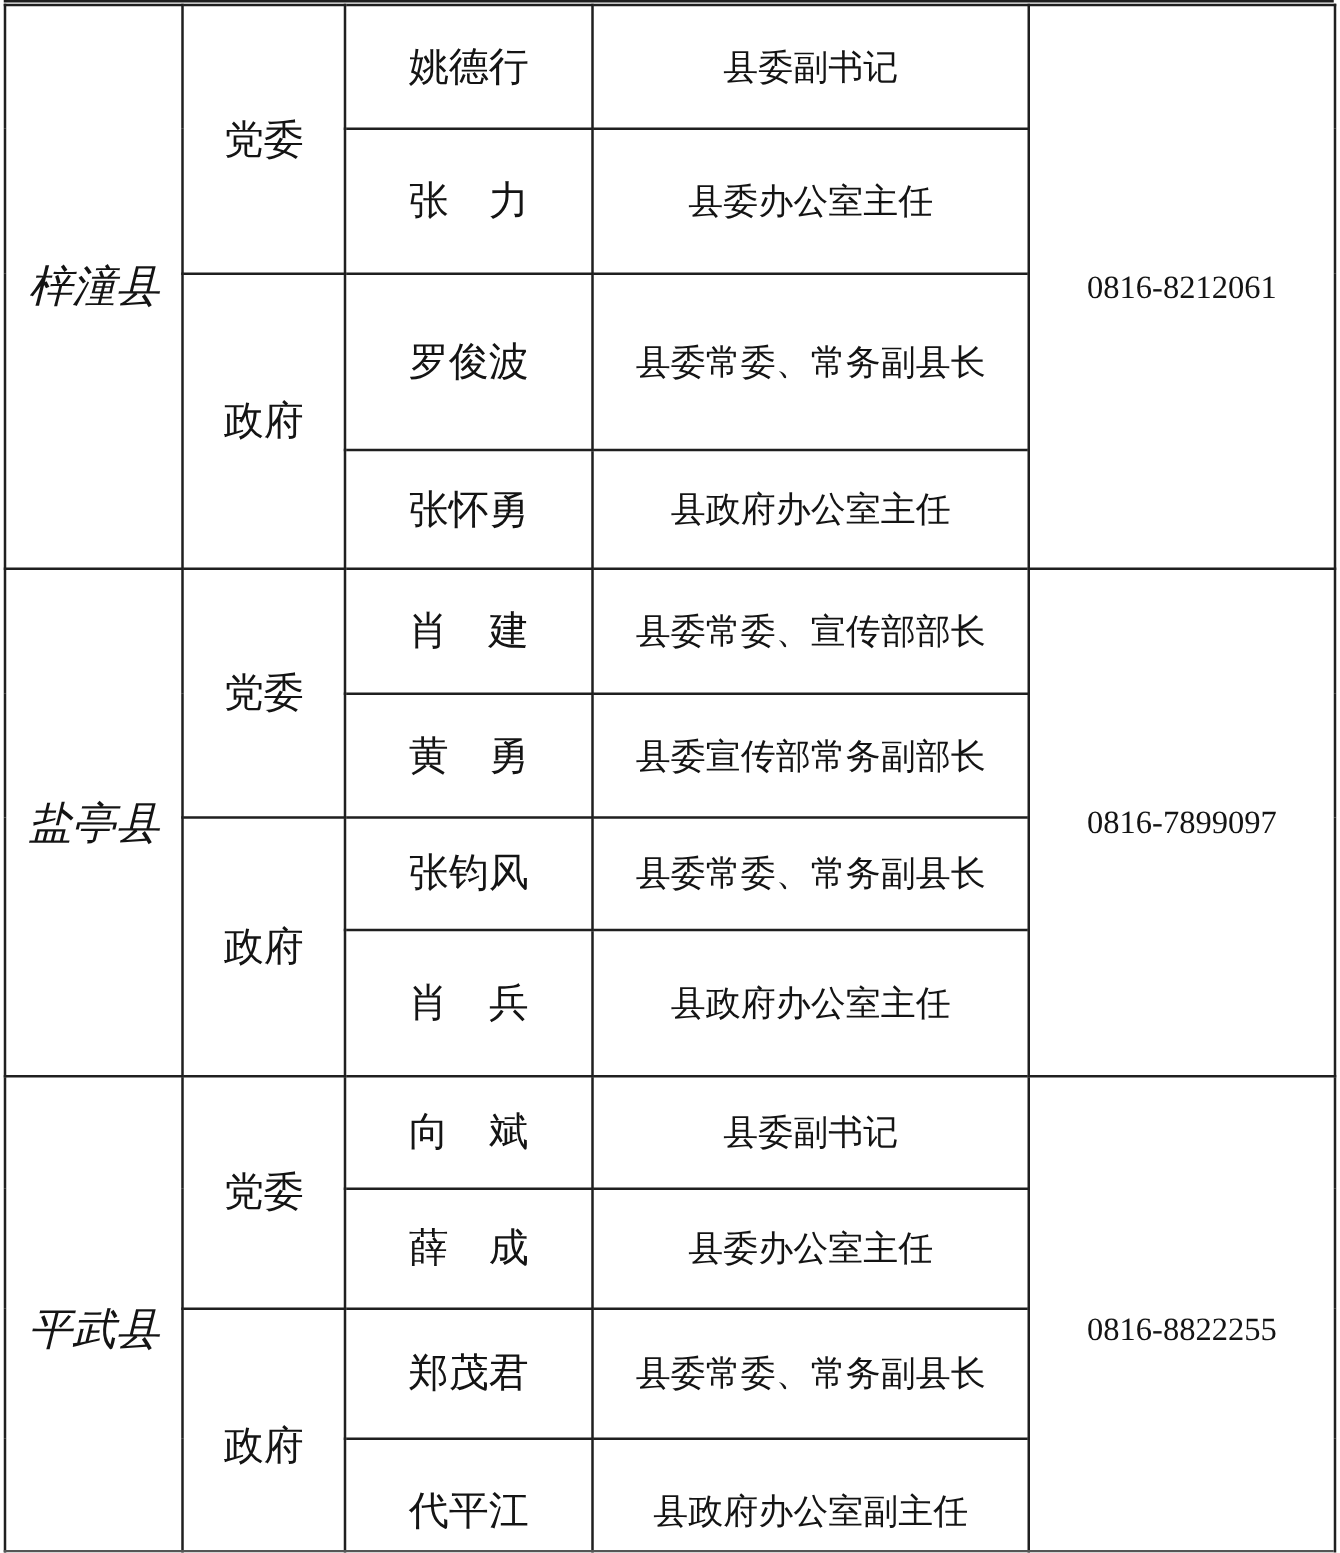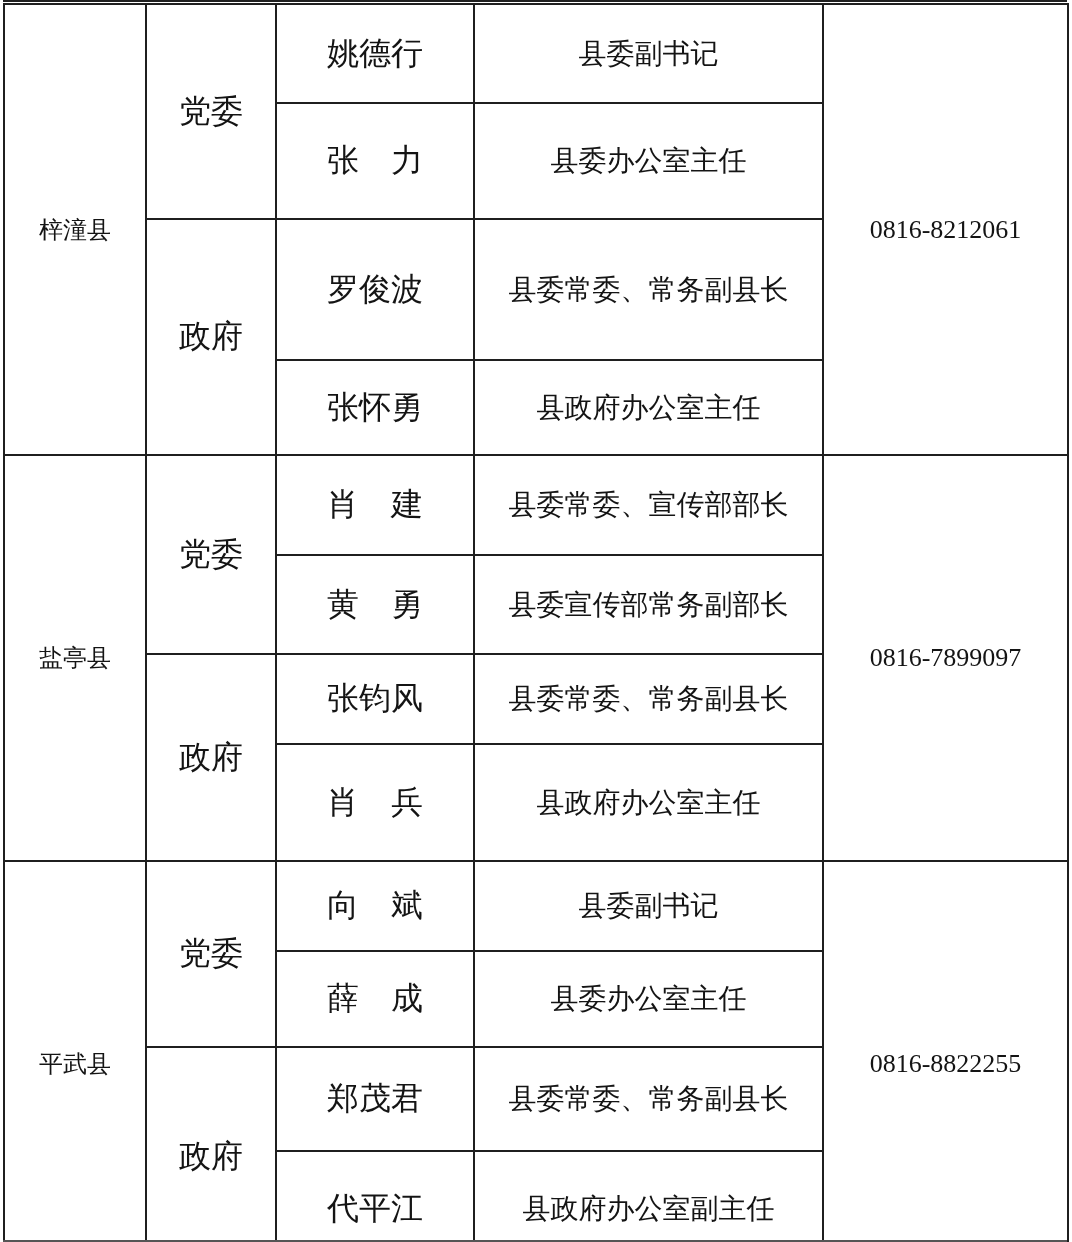--- a/index.html
+++ b/index.html
@@ -46,21 +46,21 @@
     padding: 12px;
     overflow: hidden;
     white-space: nowrap;
   }
   .col-county   { width: 142px; }
   .col-org      { width: 130px; }
   .col-name     { width: 198px; }
   .col-position { width: 349px; }
   .col-phone    { width: 245px; }
 
-  td.county-cell   { font-size: 24px; }
+  td.county-cell   { font-size: 35px; font-style: italic; }
   td.org-cell      { font-size: 32px; border-radius: 32px; }
   td.name-cell     { font-size: 32px; }
   td.position-cell { font-size: 28px; }
   td.phone-cell    { font-size: 26px; letter-spacing: 0px; }
 
   
   tr.s0r0 { height: 99px; }
   tr.s0r1 { height: 116px; }
   tr.s0r2 { height: 141px; }
   tr.s0r3 { height: 95px; }

